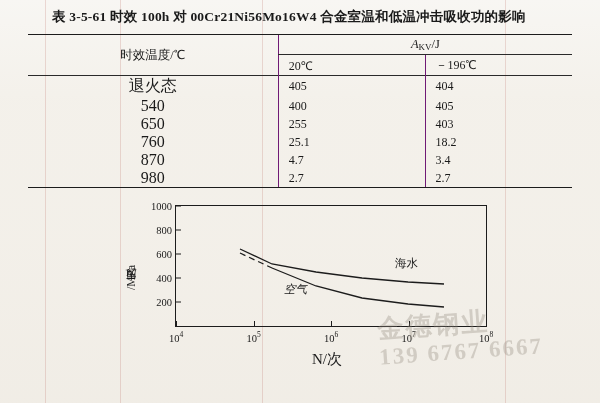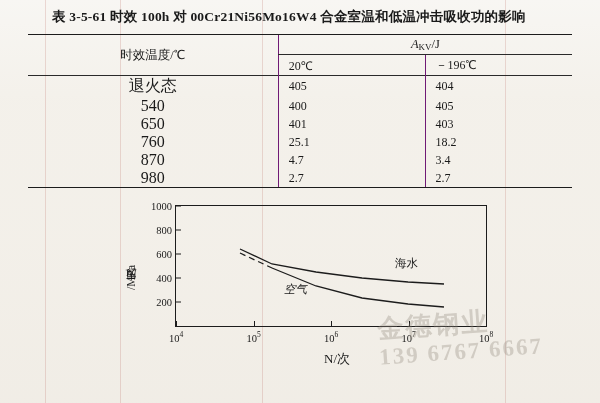--- a/index.html
+++ b/index.html
@@ -153,23 +153,23 @@
     position: absolute;
     left: 124px;
     top: 75px;
     font-size: 11.5px;
     writing-mode: vertical-rl;
     transform: rotate(180deg);
     white-space: nowrap;
   }
   .xlabel {
     position: absolute;
-    left: 324px;
+    left: 312px;
     top: 160px;
-    font-size: 13px;
+    font-size: 15px;
     white-space: nowrap;
   }
   .ann {
     position: absolute;
     font-size: 11.5px;
     white-space: nowrap;
   }
   .ann-sea { left: 395px; top: 66px; }
   .ann-air { left: 284px; top: 92px; font-style: italic; }
   .fig-caption {
@@ -231,21 +231,21 @@
           <td class="val cell-left" style="border-top:1.2px solid #2a2a2a;">405</td>
           <td class="val cell-left" style="border-top:1.2px solid #2a2a2a;">404</td>
         </tr>
         <tr>
           <td class="cond">540</td>
           <td class="val cell-left">400</td>
           <td class="val cell-left">405</td>
         </tr>
         <tr>
           <td class="cond">650</td>
-          <td class="val cell-left">401</td>
+          <td class="val cell-left">255</td>
           <td class="val cell-left">403</td>
         </tr>
         <tr>
           <td class="cond">760</td>
           <td class="val cell-left">25.1</td>
           <td class="val cell-left">18.2</td>
         </tr>
         <tr>
           <td class="cond">870</td>
           <td class="val cell-left">4.7</td>

